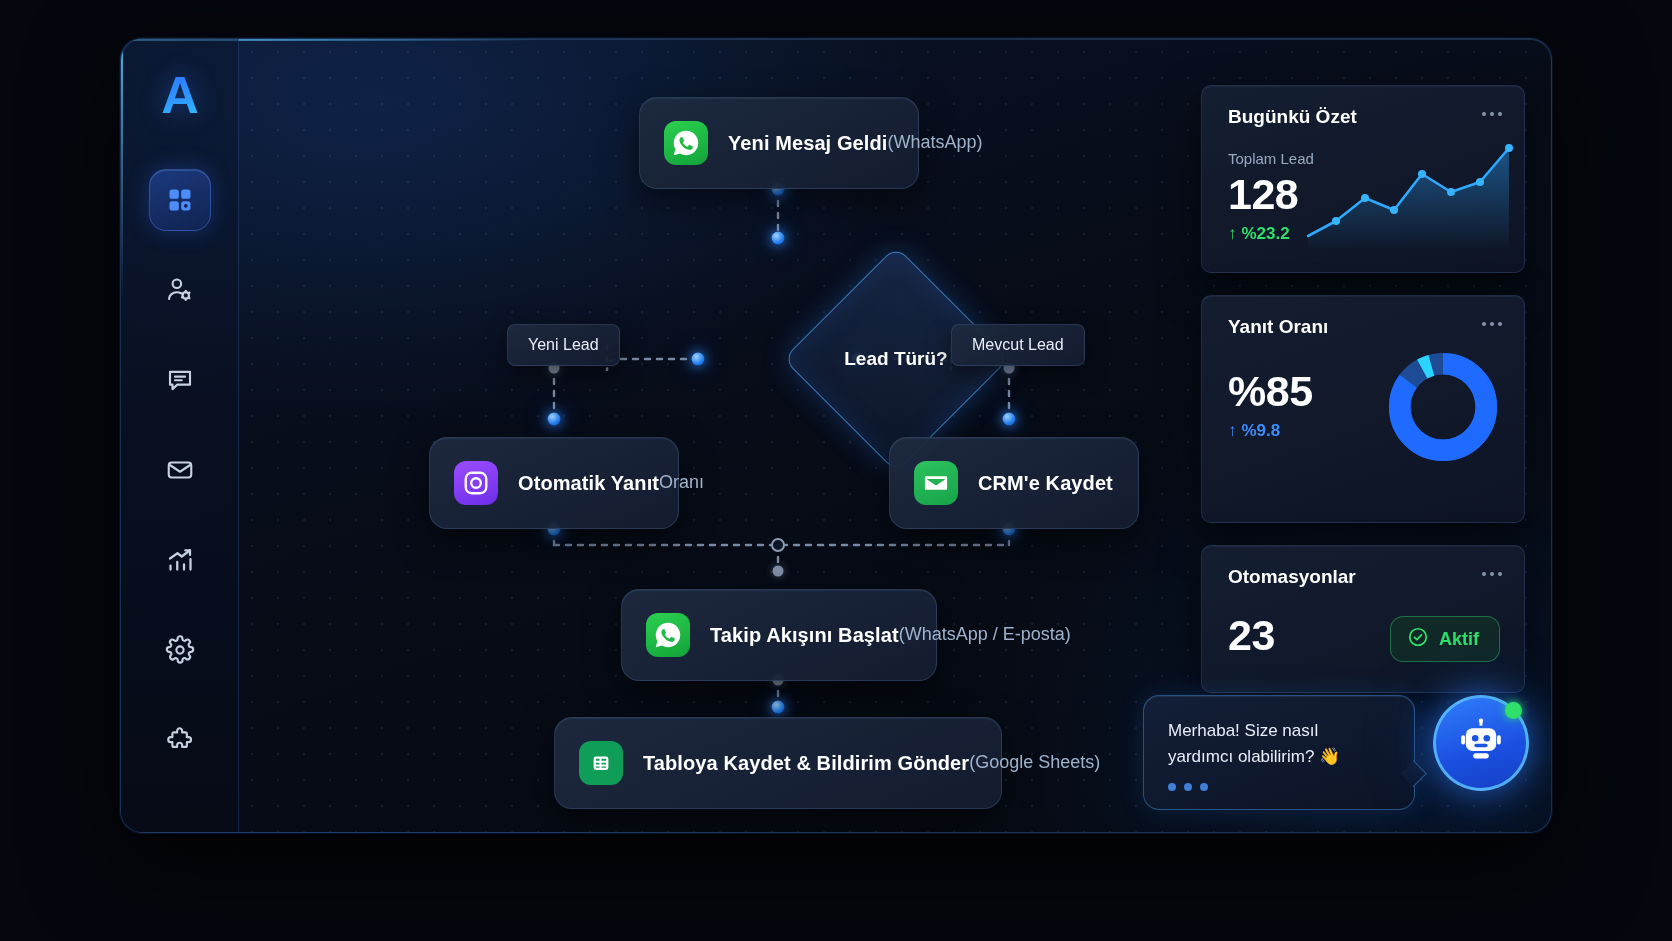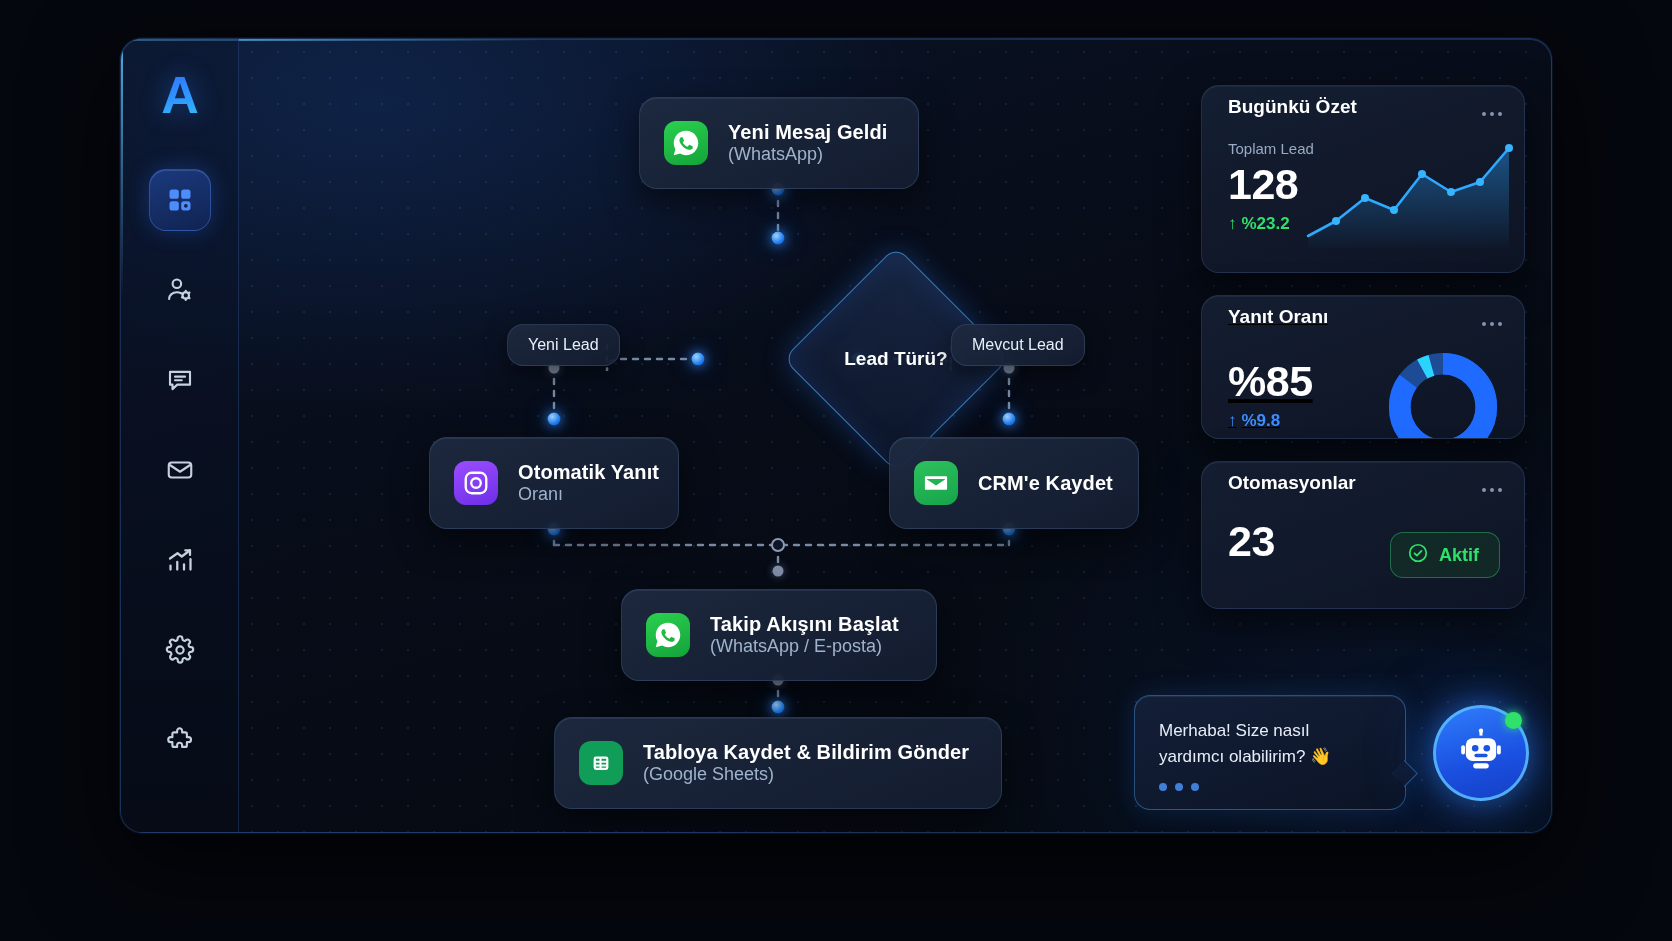--- a/index.html
+++ b/index.html
@@ -96,21 +96,21 @@
     padding:0 30px 0 24px;
     gap:20px;
   }
   .node-title {
     color:#ffffff; font-size:20px; font-weight:bold;
     letter-spacing:0.1px; white-space:nowrap;
   }
   .node-sub {
     color:#9fb3cc; font-size:18px; white-space:nowrap;
   }
-  .node-texts { display:flex; flex-direction:column; }
+  .node-texts { display:flex; flex-direction:row; }
 
   .app-icon { width:44px; height:44px; border-radius:12px; flex:0 0 auto;
               display:flex; align-items:center; justify-content:center; }
   .icon-wa   { background:linear-gradient(160deg,#2bd04f,#13a33a); }
   .icon-ig   { background:linear-gradient(160deg,#9b4dff,#6d2ee8); }
   .icon-mail { background:linear-gradient(160deg,#2ec25e,#16a34a); }
   .icon-sheets{ background:#0f9d58; }
 
   
   #decision {
@@ -127,21 +127,21 @@
     position:absolute; left:577px; top:240px;
     width:160px; height:160px;
     display:flex; align-items:center; justify-content:center;
     color:#fff; font-size:19px; font-weight:bold; white-space:nowrap;
   }
 
   .branch-chip {
     position:absolute;
     height:42px; padding:0 20px;
     display:flex; align-items:center;
-    border-radius:16px;
+    border-radius:8px;
     background:linear-gradient(155deg, rgba(30,42,64,0.95), rgba(20,29,48,0.95));
     border:1px solid rgba(105,140,195,0.22);
     color:#e8eef8; font-size:16px; white-space:nowrap;
     box-shadow:0 8px 22px rgba(0,0,0,0.5);
   }
 
   
   .dot {
     position:absolute; border-radius:50%;
     transform:translate(-50%,-50%);
@@ -162,61 +162,61 @@
     border:2px solid #8c9bb3;
   }
 
   
   #right-panel {
     position:absolute; right:26px; top:46px;
     width:324px;
   }
   .card {
     position:relative;
-    border-radius:18px;
+    border-radius:10px;
     background:linear-gradient(160deg, rgba(22,32,52,0.92) 0%, rgba(14,21,37,0.94) 100%);
     border:1px solid rgba(95,135,195,0.20);
     box-shadow:0 16px 40px rgba(0,0,0,0.55), inset 0 1px 0 rgba(150,195,255,0.07);
-    padding:10px 26px;
+    padding:20px 26px;
     overflow:hidden;
   }
   .card + .card { margin-top:22px; }
   .card-title { color:#fff; font-size:19px; font-weight:bold; }
   .kebab {
     position:absolute; right:22px; top:26px;
     display:flex; gap:4px; align-items:center;
   }
   .kebab i { width:4px; height:4px; border-radius:50%; background:#8595ae; display:block; }
   .metric-label { color:#98aac4; font-size:15px; margin-top:22px; }
   .metric-value { color:#fff; font-size:43px; font-weight:bold; line-height:1.08; margin-top:4px; letter-spacing:-0.5px; }
   .metric-delta { font-size:17px; font-weight:bold; margin-top:7px; display:flex; align-items:center; gap:5px; }
   .delta-green { color:#2fe06a; }
   .delta-blue  { color:#3d8dfd; }
 
   #card-summary { height:188px; }
   #sparkline { position:absolute; right:10px; bottom:22px; width:210px; height:110px; }
 
-  #card-response { height:144px;text-decoration:underline; }
+  #card-response { height:228px; }
   #donut { position:absolute; right:22px; top:52px; }
 
   #card-automations { height:148px; }
   #status-badge {
     position:absolute; right:24px; bottom:30px;
     height:46px; padding:0 20px 0 16px;
     display:flex; align-items:center; gap:10px;
     border-radius:13px;
     background:rgba(18,48,38,0.7);
     border:1px solid rgba(45,200,110,0.45);
     color:#2fe06a; font-size:18px; font-weight:bold;
   }
 
   
   #chat-row {
     position:absolute; right:22px; bottom:22px;
-    display:flex; align-items:center; gap:27px;margin-top:6px;
+    display:flex; align-items:flex-start; gap:18px;margin-top:6px;
   }
   #chat-bubble {
     position:relative;
     width:272px;
     border-radius:16px;
     padding:22px 24px 18px;
     background:linear-gradient(160deg, rgba(20,33,58,0.95), rgba(12,20,38,0.95));
     border:1px solid rgba(80,170,255,0.40);
     box-shadow:0 0 26px rgba(40,120,230,0.20), inset 0 1px 0 rgba(150,205,255,0.10);
     color:#e7eef9; font-size:17px; line-height:1.5;

